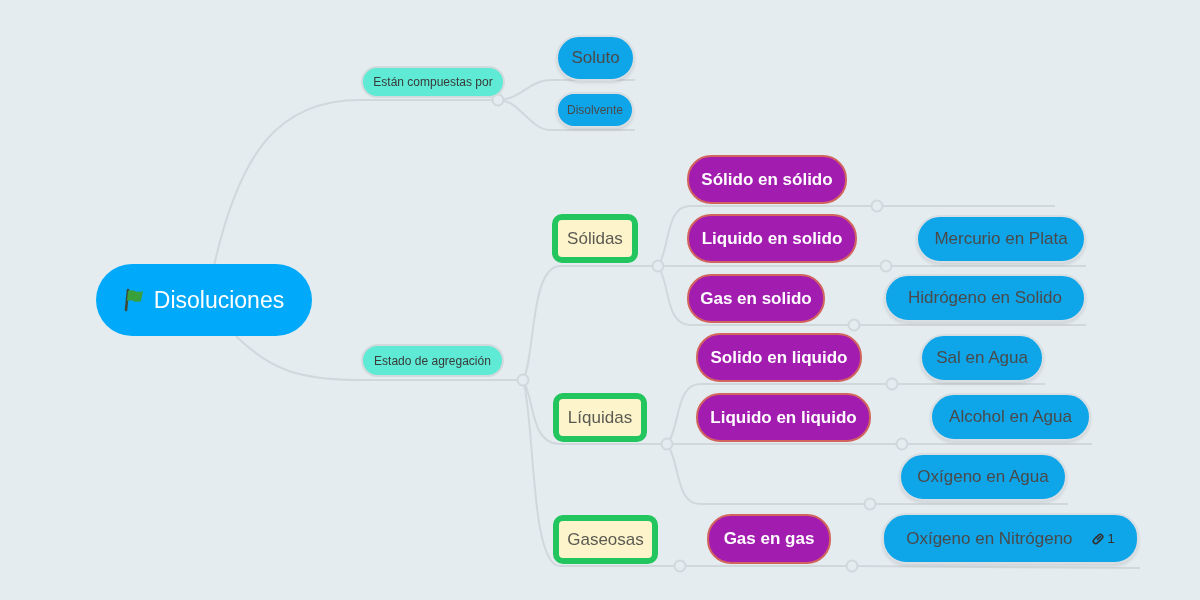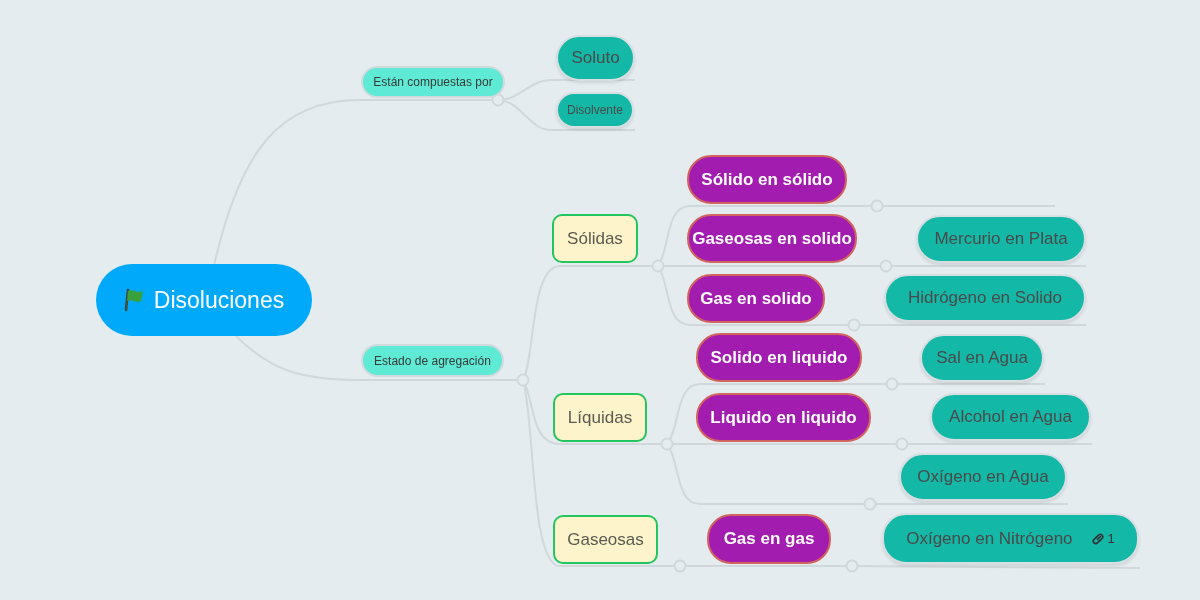--- a/index.html
+++ b/index.html
@@ -23,29 +23,29 @@
     border-radius: 36px; font-size: 23px;
     padding: 12px 20px;
   }
   .root .flag { margin-right: 8px; display: inline-flex; }
   .label-node {
     background: #5eead4; color: #3a3a3a;
     border: 2px solid #d3dadd; border-radius: 18px;
     font-size: 12px;
   }
   .leaf-white {
-    background: #14b8a6; color: #4a4a4a;
+    background: #0ea5e9; color: #4a4a4a;
     border: 2px solid #d8dee1; border-radius: 24px;
     font-size: 17px;
     box-shadow: 0 2px 3px rgba(0,0,0,0.10);
   }
   .leaf-white.small { font-size: 12px; border-radius: 18px; }
   .cat {
     background: #fdf4cb; color: #5a5a52;
-    border: 2px solid #22c55e; border-radius: 10px;
+    border: 6px solid #22c55e; border-radius: 10px;
     font-size: 17px;
   }
   .red {
     background: #a21caf; color: #ffffff; font-weight: bold;
     border: 2px solid #d2645e; border-radius: 24px;
     font-size: 17px;
   }
   .link-badge { margin-left: 18px; font-size: 13px; color: #333; display: inline-flex; align-items: center; gap: 3px; }
 </style>
 </head>
@@ -115,21 +115,21 @@
   <div class="node label-node" style="left:361px; top:344px; width:143px; height:33px;">Estado de agregación</div>
 
   <div class="node leaf-white" style="left:556px; top:35px; width:79px; height:46px;">Soluto</div>
   <div class="node leaf-white small" style="left:556px; top:92px; width:78px; height:36px;">Disolvente</div>
 
   <div class="node cat" style="left:552px; top:214px; width:86px; height:49px;">Sólidas</div>
   <div class="node cat" style="left:553px; top:393px; width:94px; height:49px;">Líquidas</div>
   <div class="node cat" style="left:553px; top:515px; width:105px; height:49px;">Gaseosas</div>
 
   <div class="node red" style="left:687px; top:155px; width:160px; height:49px;">Sólido en sólido</div>
-  <div class="node red" style="left:687px; top:214px; width:170px; height:49px;">Gaseosas en solido</div>
+  <div class="node red" style="left:687px; top:214px; width:170px; height:49px;">Liquido en solido</div>
   <div class="node red" style="left:687px; top:274px; width:138px; height:49px;">Gas en solido</div>
 
   <div class="node red" style="left:696px; top:333px; width:166px; height:49px;">Solido en liquido</div>
   <div class="node red" style="left:696px; top:393px; width:175px; height:49px;">Liquido en liquido</div>
 
   <div class="node red" style="left:707px; top:514px; width:124px; height:50px;">Gas en gas</div>
 
   <div class="node leaf-white" style="left:916px; top:215px; width:170px; height:48px;">Mercurio en Plata</div>
   <div class="node leaf-white" style="left:884px; top:274px; width:202px; height:48px;">Hidrógeno en Solido</div>
 

